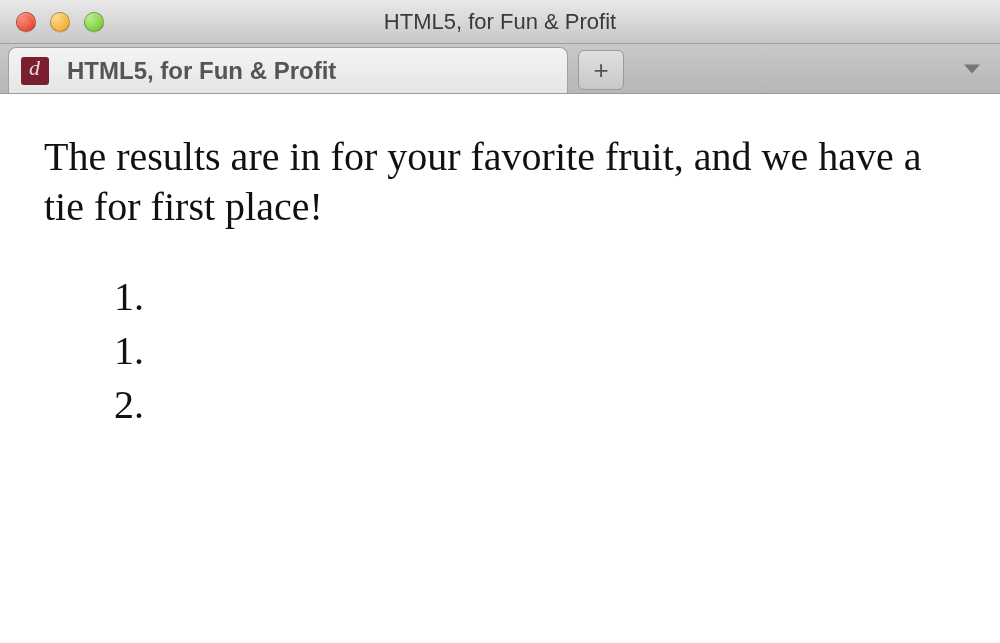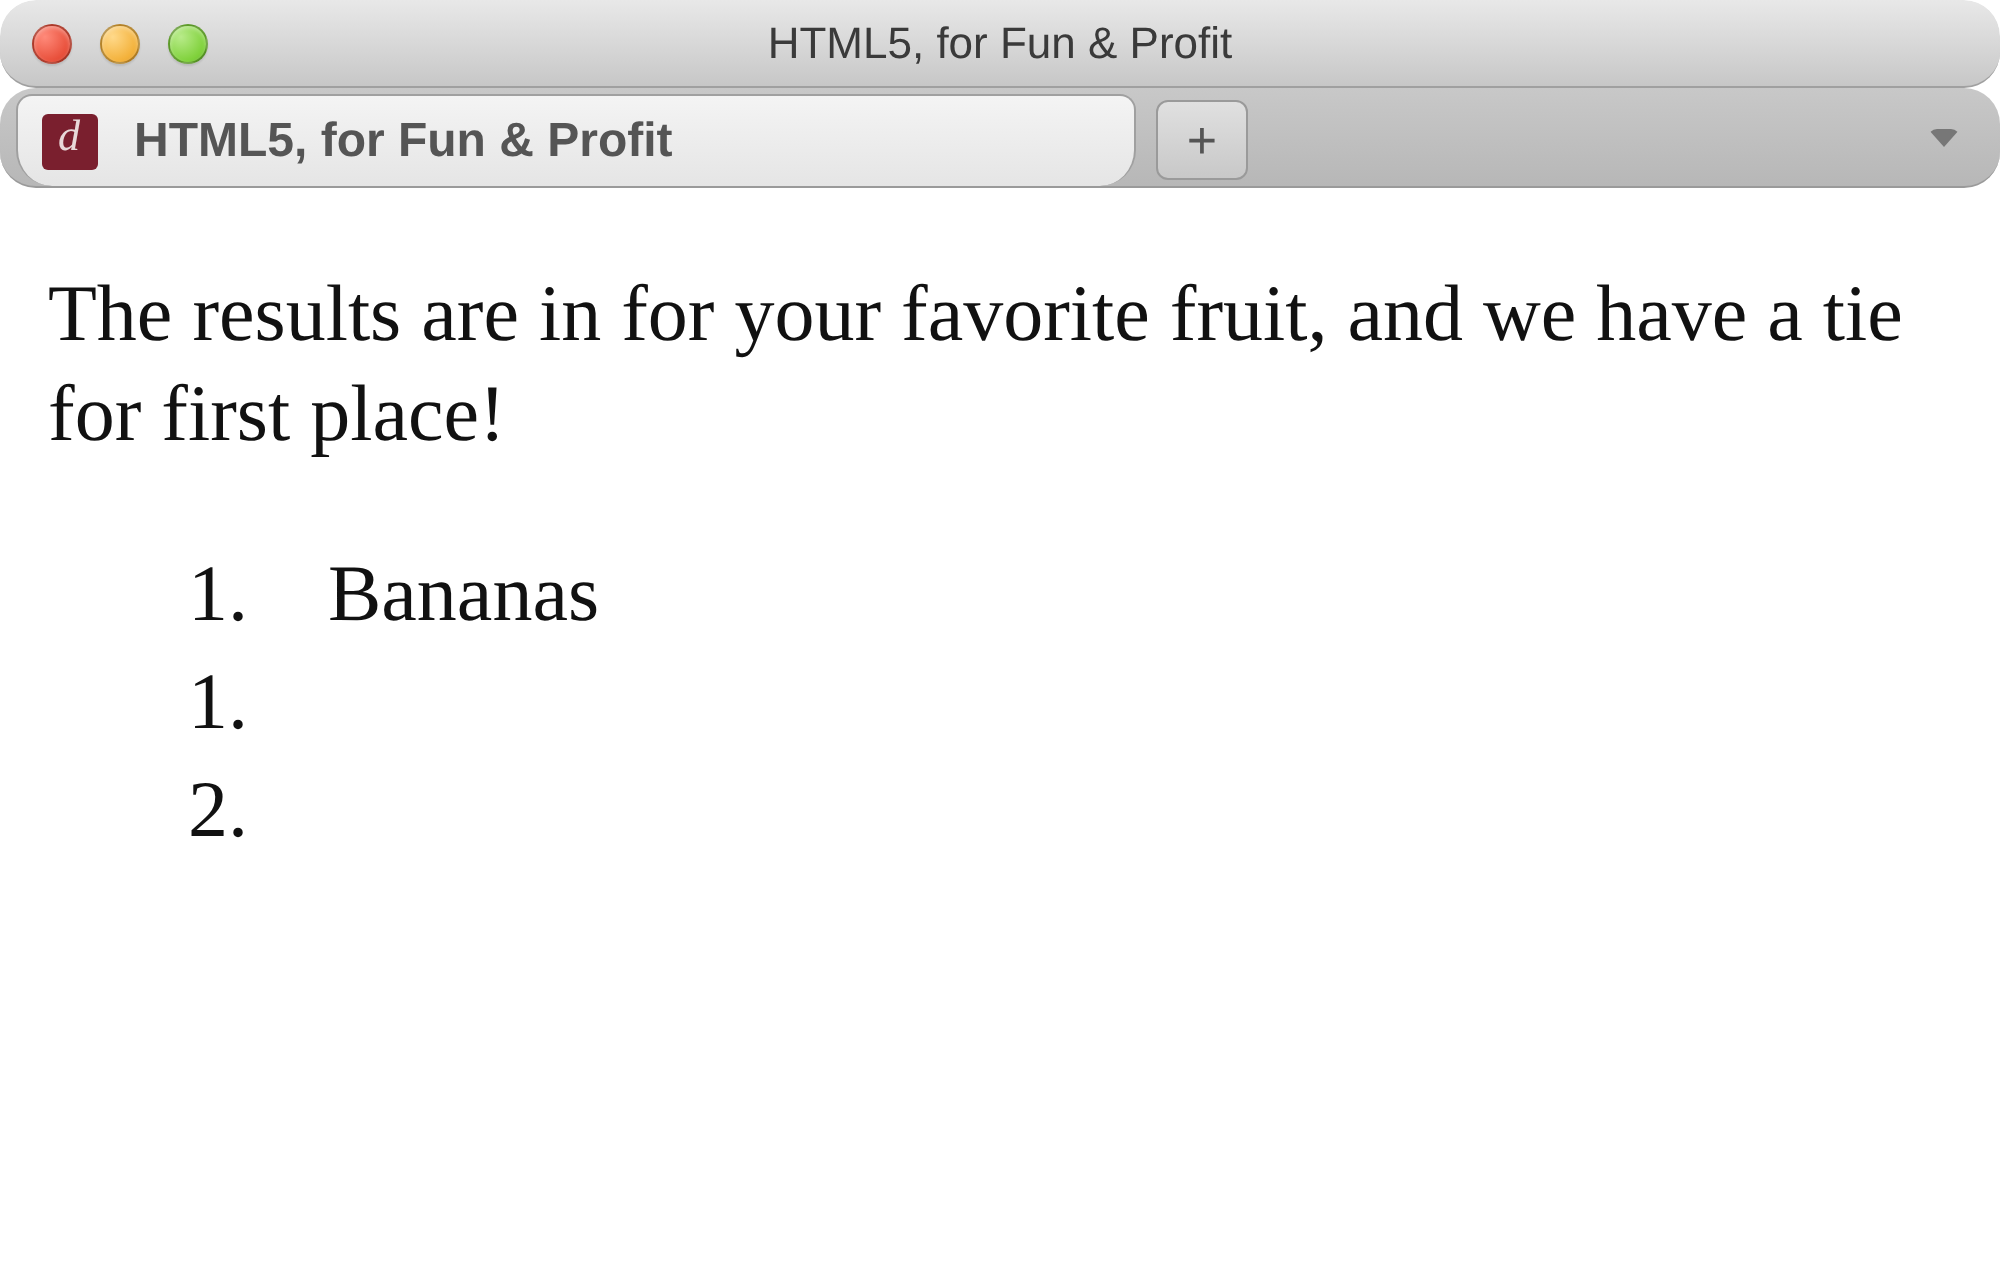--- a/index.html
+++ b/index.html
@@ -1,19 +1,18 @@
 <!DOCTYPE html>
 <html><head>
   <meta charset="utf-8">
   <style>
     * {
       margin: 0;
       padding: 0;
       box-sizing: border-box;
-      border-radius: 18px;
     }
     body {
       width: 1000px;
       height: 643px;
       font-family: "Lucida Grande", "Helvetica Neue", Arial, sans-serif;
       background: #ffffff;
       overflow: hidden;
     }
     .titlebar {
       height: 44px;
@@ -122,21 +121,21 @@
       top: 50%;
       transform: translateY(-50%);
       width: 0;
       height: 0;
       border-left: 8px solid transparent;
       border-right: 8px solid transparent;
       border-top: 9px solid #777;
       cursor: pointer;
     }
     .content {
-      padding: 38px 24px;
+      padding: 38px 44px;
       font-family: "Times New Roman", Times, serif;
       color: #111;
     }
     .intro {
       font-size: 40px;
       line-height: 1.25;
       margin-bottom: 38px;
     }
     .list {
       font-size: 40px;
@@ -171,21 +170,20 @@
     <span>+</span>
   </div>
   <div class="tabbar-dropdown"></div>
 </div>
 
 <div class="content">
   <p class="intro">The results are in for your favorite fruit, and we have a tie for first place!</p>
   <div class="list">
     <div class="list-item">
       <span class="list-marker">1.</span>
-      <span>Bananas</span>
     </div>
     <div class="list-item">
       <span class="list-marker">1.</span>
     </div>
     <div class="list-item">
       <span class="list-marker">2.</span>
     </div>
   </div>
 </div>
 

